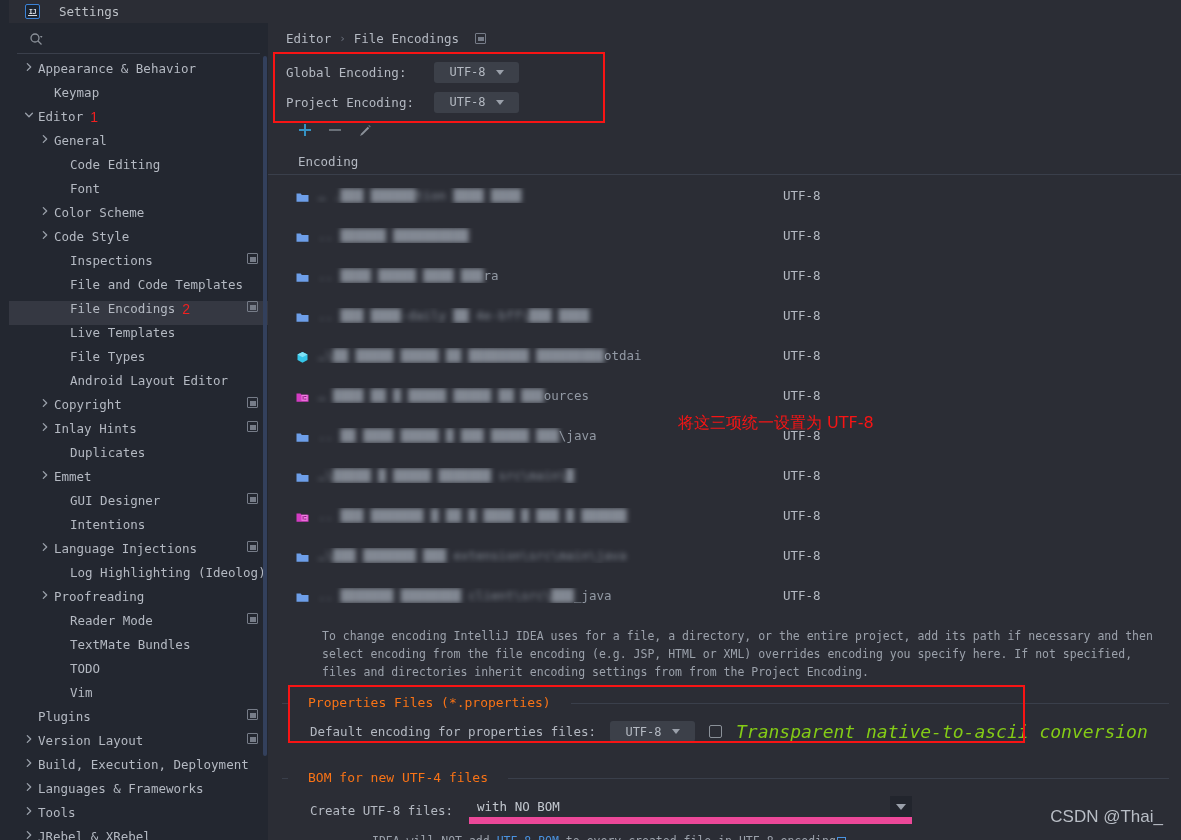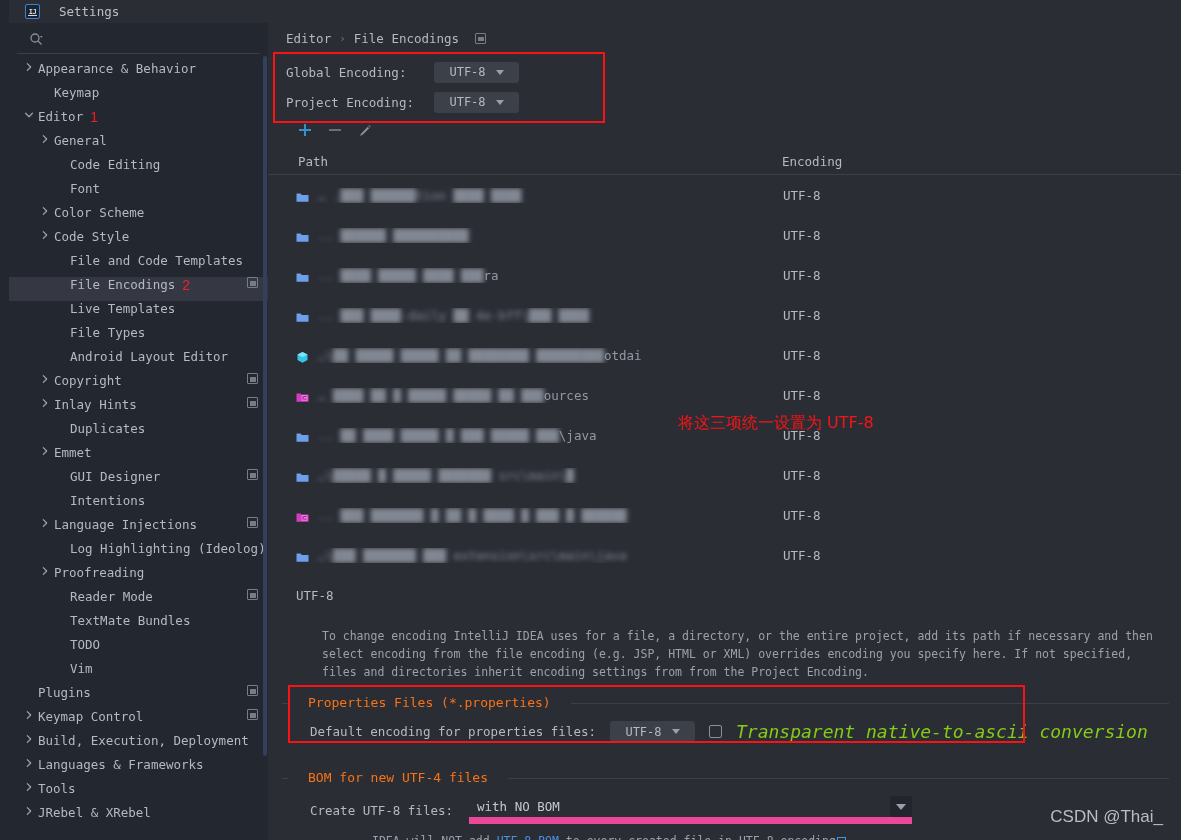--- a/index.html
+++ b/index.html
@@ -289,20 +289,25 @@
         <div class="tree-item ind1">
           <span class="arrow">
             <svg width="12" height="12" viewBox="0 0 12 12">
               <path d="M4.3 2.6 L7.7 6 L4.3 9.4" fill="none" stroke="#9aa0aa" stroke-width="1.3" stroke-linecap="round" stroke-linejoin="round"></path>
             </svg>
           </span>
           <span class="lbl">Code Style</span>
         </div>
         <div class="tree-item ind2">
           <span class="arrow spacer"></span>
+          <span class="lbl">Inspections</span>
+          <span class="copy-ico"></span>
+        </div>
+        <div class="tree-item ind2">
+          <span class="arrow spacer"></span>
           <span class="lbl">File and Code Templates</span>
         </div>
         <div class="tree-item ind2 selected">
           <span class="arrow spacer"></span>
           <span class="lbl">File Encodings</span>
           <span class="badge-num">2</span>
           <span class="copy-ico"></span>
         </div>
         <div class="tree-item ind2">
           <span class="arrow spacer"></span>
@@ -397,21 +402,21 @@
           <span class="arrow spacer"></span>
           <span class="lbl">Plugins</span>
           <span class="copy-ico"></span>
         </div>
         <div class="tree-item ind0">
           <span class="arrow">
             <svg width="12" height="12" viewBox="0 0 12 12">
               <path d="M4.3 2.6 L7.7 6 L4.3 9.4" fill="none" stroke="#9aa0aa" stroke-width="1.3" stroke-linecap="round" stroke-linejoin="round"></path>
             </svg>
           </span>
-          <span class="lbl">Keymap Control</span>
+          <span class="lbl">Version Layout</span>
           <span class="copy-ico"></span>
         </div>
         <div class="tree-item ind0">
           <span class="arrow">
             <svg width="12" height="12" viewBox="0 0 12 12">
               <path d="M4.3 2.6 L7.7 6 L4.3 9.4" fill="none" stroke="#9aa0aa" stroke-width="1.3" stroke-linecap="round" stroke-linejoin="round"></path>
             </svg>
           </span>
           <span class="lbl">Build, Execution, Deployment</span>
         </div>
@@ -475,21 +480,20 @@
       <span class="tb-ico">
         <svg width="14" height="14" viewBox="0 0 14 14">
           <path d="M2 12 L3.2 9.4 L9.8 2.8 L11.2 4.2 L4.6 10.8 Z" fill="#8b9199"></path>
           <path d="M10.2 1.8 L11.2 0.9 L12.8 2.5 L11.9 3.4 Z" fill="#6a7078"></path>
         </svg>
       </span>
     </div>
 
     <div class="table">
       <div class="thead">
-        <div class="th-path">Path</div>
         <div class="th-enc">Encoding</div>
       </div>
       <div id="tbody">
           <div class="trow">
             <div class="path-cell">
               <span class="row-ico"><svg width="13" height="13" viewBox="0 0 13 13">
                   <path d="M0.5 2.6 h4.2 l1.1 1.3 h6.7 v6.9 h-12 z" fill="#6d9ee8"></path>
                 </svg></span>
               <span class="blurred">… .███ ██████tion ████ ████</span>
             </div>
@@ -583,20 +587,27 @@
           <div class="trow">
             <div class="path-cell">
               <span class="row-ico"><svg width="13" height="13" viewBox="0 0 13 13">
                   <path d="M0.5 2.6 h4.2 l1.1 1.3 h6.7 v6.9 h-12 z" fill="#6d9ee8"></path>
                 </svg></span>
               <span class="blurred">…\███ ███████ ███ extension\src\main\java</span>
             </div>
             <div class="enc-cell">UTF-8</div>
           </div>
           <div class="trow">
+            <div class="path-cell">
+              <span class="row-ico"><svg width="13" height="13" viewBox="0 0 13 13">
+                  <path d="M0.5 2.6 h4.2 l1.1 1.3 h6.7 v6.9 h-12 z" fill="#6d9ee8"></path>
+                </svg></span>
+              <span class="blurred">.. ███████ ████████ client\src\███</span>
+              <span class="tail">_java</span>
+            </div>
             <div class="enc-cell">UTF-8</div>
           </div>
         </div>
     </div>
 
     <div class="desc">To change encoding IntelliJ IDEA uses for a file, a directory, or the entire project, add its path if necessary and then select encoding from the file encoding (e.g. JSP, HTML or XML) overrides encoding you specify here. If not specified, files and directories inherit encoding settings from from the Project Encoding.</div>
 
     <div class="group" style="margin-top:22px;">
       <div class="group-line"></div>
       <div class="group-title">Properties Files (*.properties)</div>

